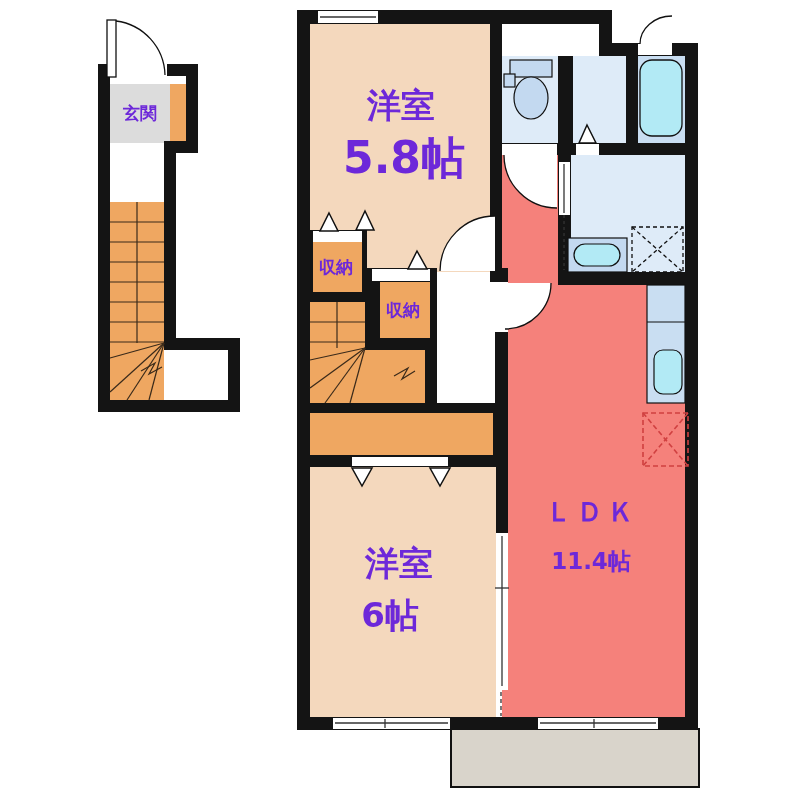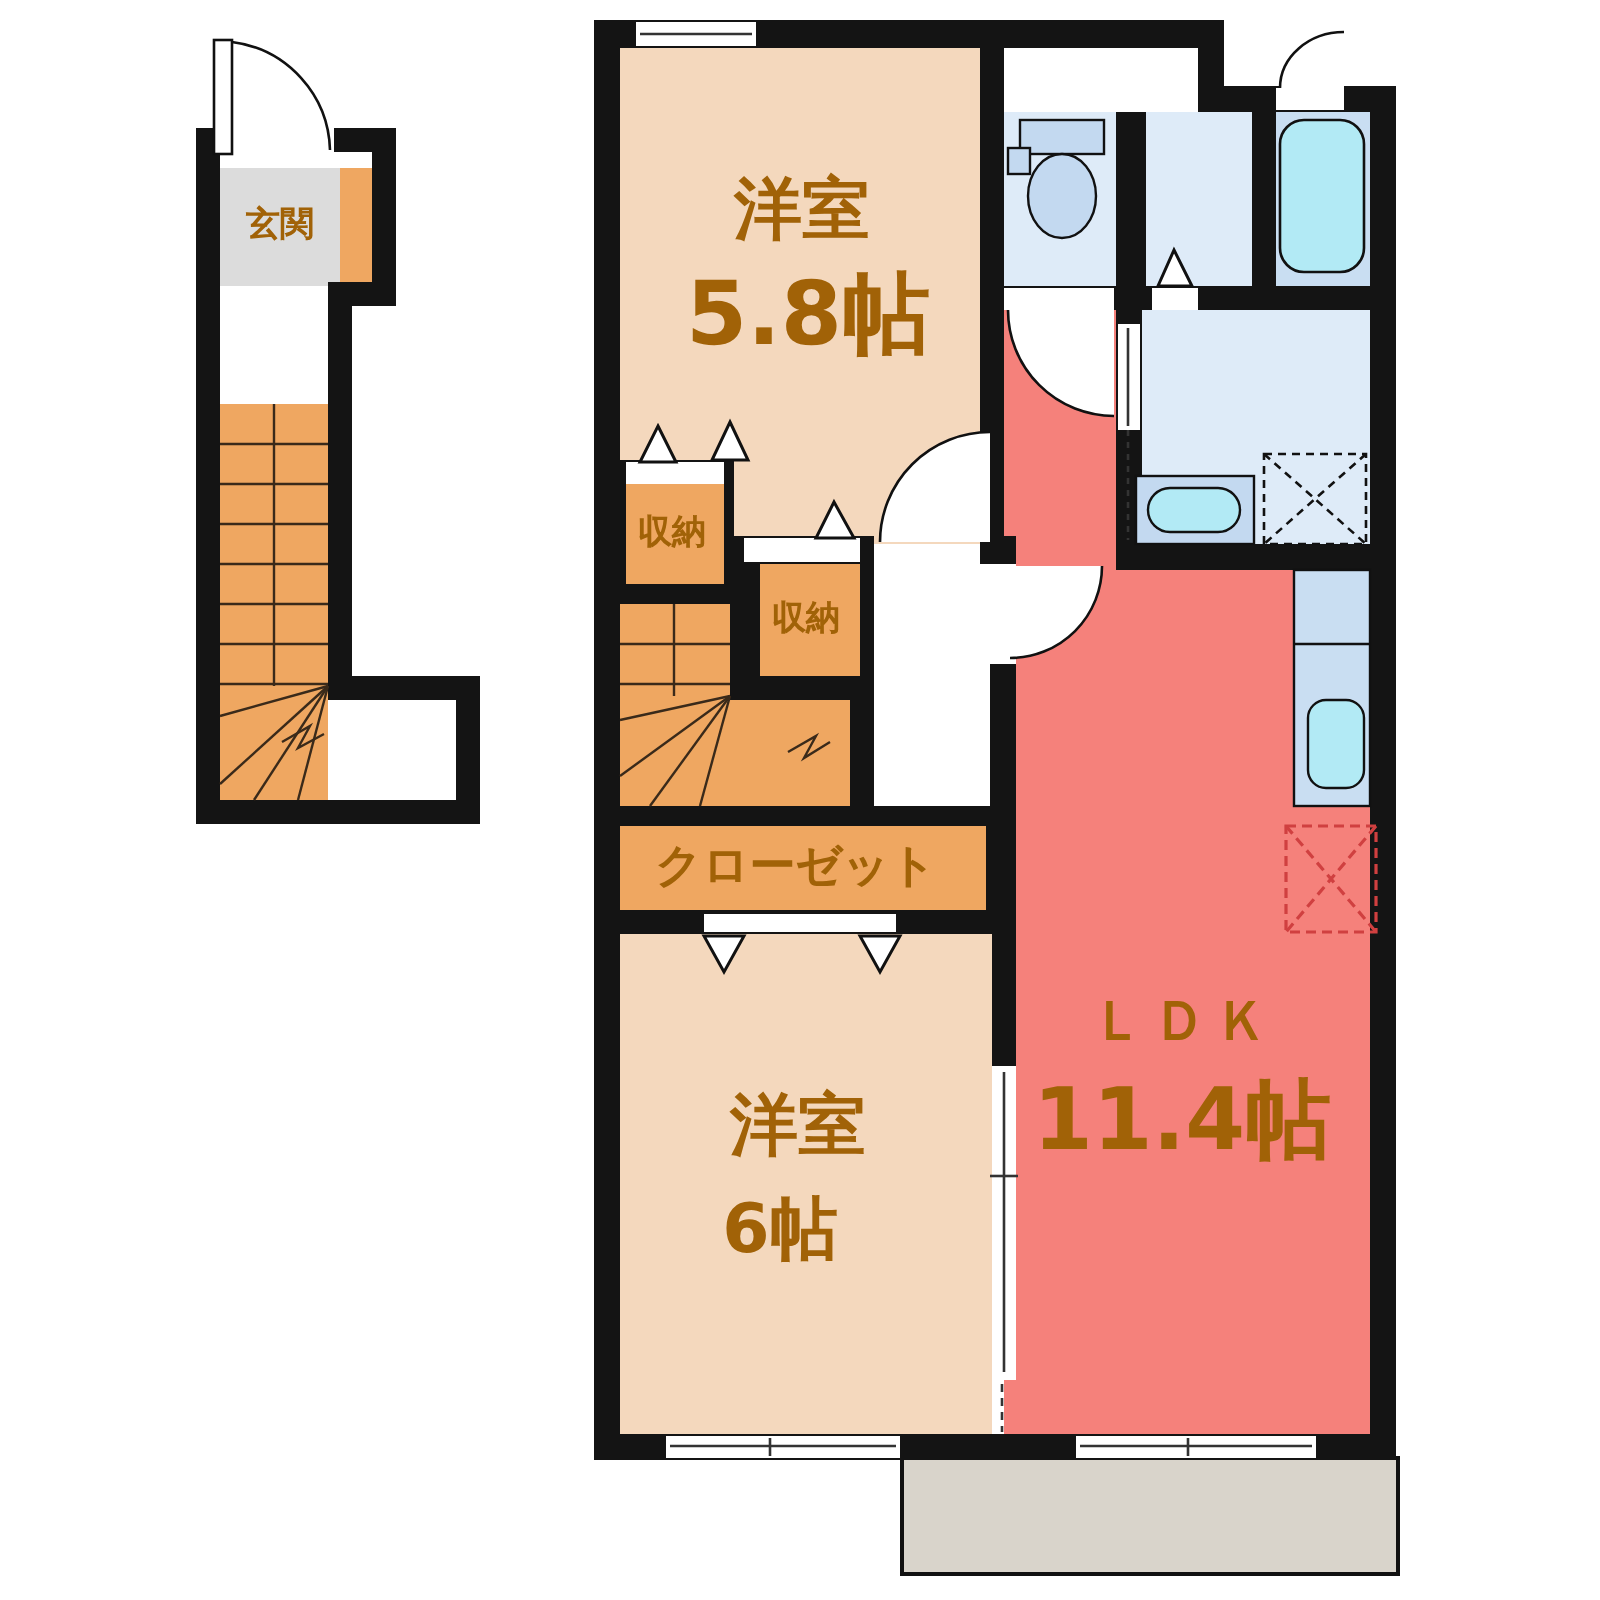--- a/index.html
+++ b/index.html
@@ -1,20 +1,20 @@
 <!DOCTYPE html>
 <html style="--wall: #141414; --floor-peach: #F4D8BD; --accent-orange: #EFA761; --ldk-red: #F5817B; --genkan-gray: #DCDCDC; --balcony-gray: #D9D4CB; --bath-floor: #DEEBF8; --bath-mid: #C9DEF2; --fixture-blue: #C3D9F0; --sink-cyan: #B2EAF5; --fridge-red: #D04040;"><head>
 <meta charset="utf-8">
 <style>
   html,body{margin:0;padding:0;background:#fff;}
   #plan{position:relative;width:800px;height:800px;background:#fff;overflow:hidden;
         font-family:"DejaVu Sans","Liberation Sans",sans-serif;}
   .r{position:absolute;}
   .wall{position:absolute;background:var(--wall,#111);}
-  .lbl{position:absolute;transform:translate(-50%,-50%);font-weight:700;color:#a16207;
+  .lbl{position:absolute;transform:translate(-50%,-50%);font-weight:700;color:#6d28d9;
        white-space:nowrap;line-height:1;}
   .fill-peach{background:var(--floor-peach,#F4D8BD);}
   .fill-orange{background:var(--accent-orange,#EFA761);}
   .fill-red{background:var(--ldk-red,#F5817B);}
   .fill-gray{background:var(--genkan-gray,#DCDCDC);}
   .fill-bluefloor{background:var(--bath-floor,#DEEBF8);}
   .fill-bluemid{background:var(--bath-mid,#C9DEF2);}
   .fill-balcony{background:var(--balcony-gray,#D9D4CB);border:2px solid #111;box-sizing:border-box;}
   svg#overlay{position:absolute;left:0;top:0;}
 </style>
@@ -185,19 +185,18 @@
       <line x1="643" y1="413" x2="688" y2="466"></line>
       <line x1="688" y1="413" x2="643" y2="466"></line>
     </g>
   </svg>
 
   <div class="lbl" style="left:140px;top:113px;font-size:17px;">玄関</div>
   <div class="lbl" style="left:401px;top:105px;font-size:34px;">洋室</div>
   <div class="lbl" style="left:404px;top:158px;font-size:44px;">5.8帖</div>
   <div class="lbl" style="left:336px;top:267px;font-size:17px;">収納</div>
   <div class="lbl" style="left:403px;top:310px;font-size:17px;">収納</div>
-  <div class="lbl" style="left:398px;top:434px;font-size:23px;">クローゼット</div>
   <div class="lbl" style="left:399px;top:563px;font-size:34px;">洋室</div>
   <div class="lbl" style="left:390px;top:615px;font-size:34px;">6帖</div>
   <div class="lbl" style="left:592px;top:511px;font-size:27px;letter-spacing:4px;">ＬＤＫ</div>
-  <div class="lbl" style="left:591px;top:561px;font-size:43px;">11.4帖</div>
+  <div class="lbl" style="left:591px;top:561px;font-size:23px;">11.4帖</div>
 
 </div>
 
 </body></html>

